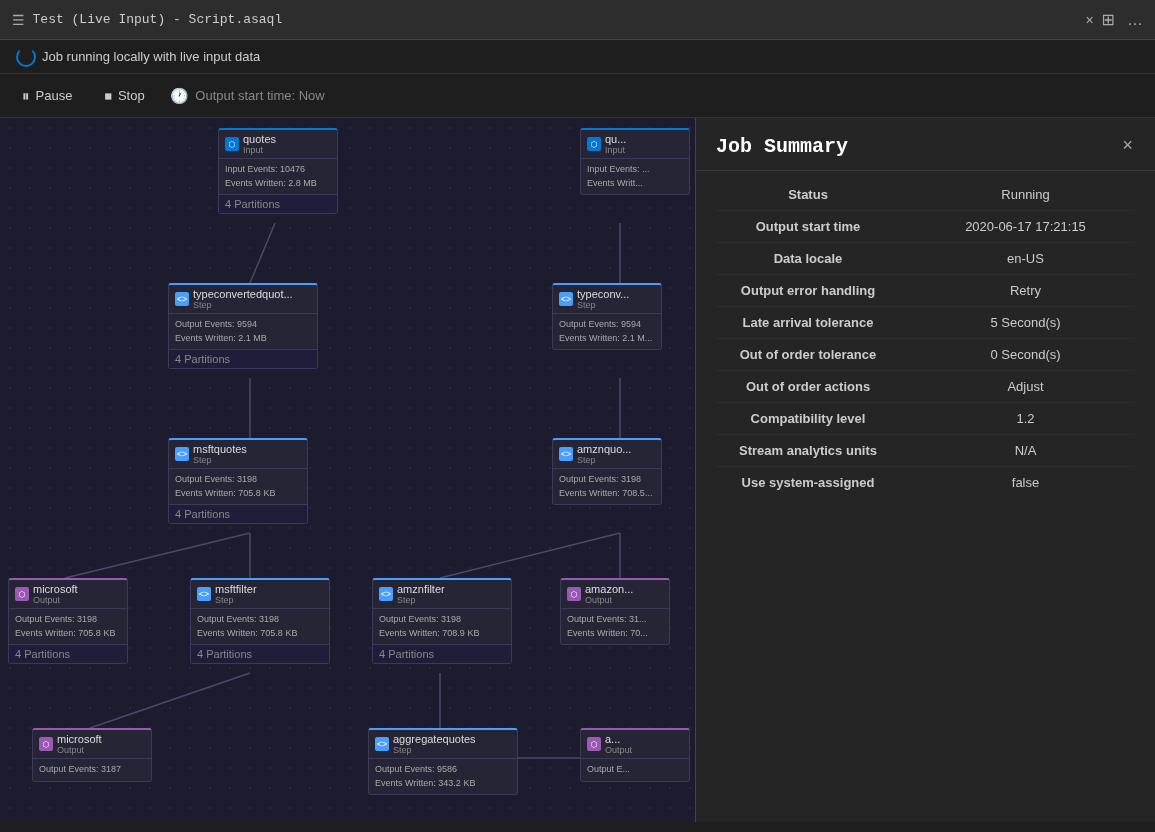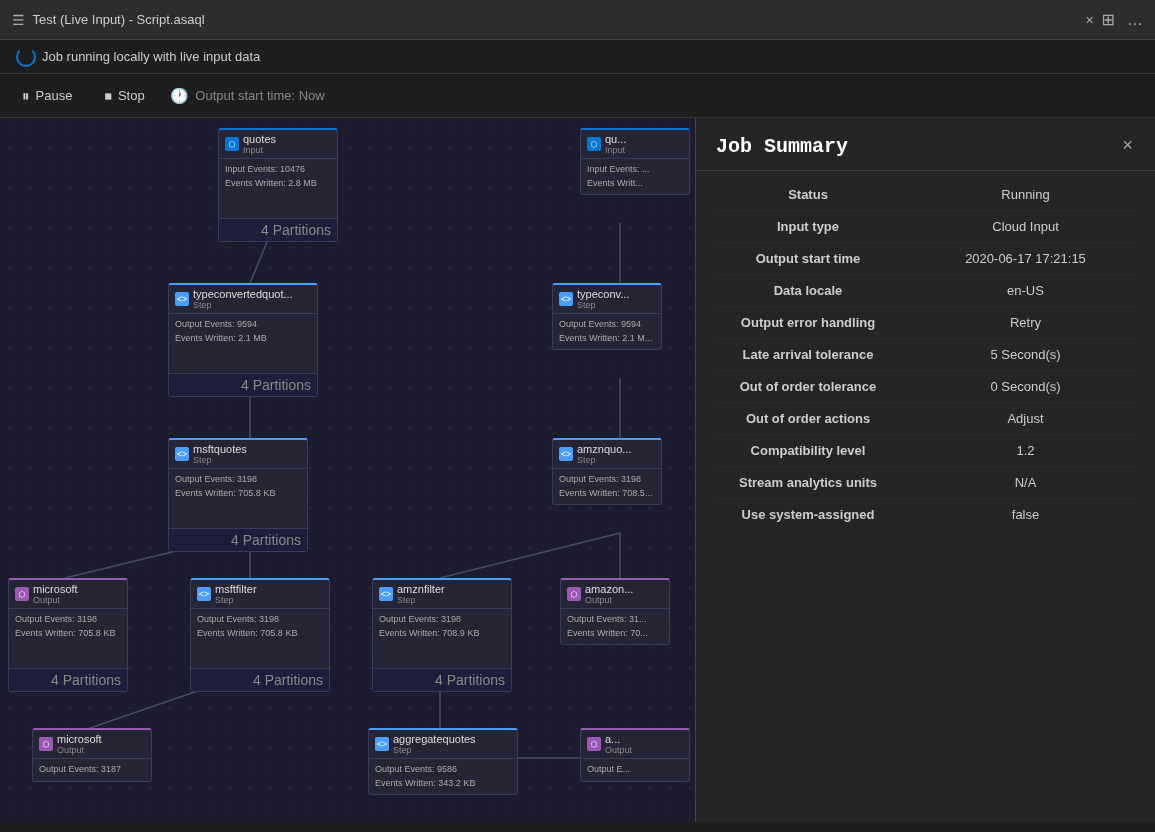--- a/index.html
+++ b/index.html
@@ -26,20 +26,21 @@
     }
     .title-bar-menu-icon {
       color: #aaa;
       font-size: 14px;
       cursor: pointer;
     }
     .title-bar-title {
       color: #cccccc;
       font-size: 13px;
       flex: 1;
+      font-family: Liberation Mono, monospace;
     }
     .title-bar-close {
       color: #aaa;
       cursor: pointer;
       font-size: 14px;
       margin-left: auto;
     }
     .title-bar-actions {
       display: flex;
       gap: 12px;
@@ -170,25 +171,24 @@
     }
     .node-body {
       padding: 4px 6px;
       font-size: 9px;
       color: #aaa;
       line-height: 1.5;
     }
     .node-footer {
       background: #1e1e3a;
       padding: 3px 6px;
-      font-size: 14px;
+      font-size: 11px;
       color: #888;
-      text-align: right;
+      text-align: left;
       border-top: 1px solid #3a3a5a;
-      margin-top: 24px;
     }
     .node-input {
       border-top: 2px solid #0078d4;
     }
     .node-step {
       border-top: 2px solid #4a9eff;
     }
     .node-output {
       border-top: 2px solid #9b59b6;
     }
@@ -510,24 +510,20 @@
     <div class="job-summary-header">
       <span class="job-summary-title">Job Summary</span>
       <span class="job-summary-close">×</span>
     </div>
     <div class="job-summary-table" id="job-summary-rows">
     <div class="job-summary-row">
           <div class="job-summary-label">Status</div>
           <div class="job-summary-value">Running</div>
         </div>
         <div class="job-summary-row">
-          <div class="job-summary-label">Input type</div>
-          <div class="job-summary-value">Cloud Input</div>
-        </div>
-        <div class="job-summary-row">
           <div class="job-summary-label">Output start time</div>
           <div class="job-summary-value">2020-06-17 17:21:15</div>
         </div>
         <div class="job-summary-row">
           <div class="job-summary-label">Data locale</div>
           <div class="job-summary-value">en-US</div>
         </div>
         <div class="job-summary-row">
           <div class="job-summary-label">Output error handling</div>
           <div class="job-summary-value">Retry</div>

